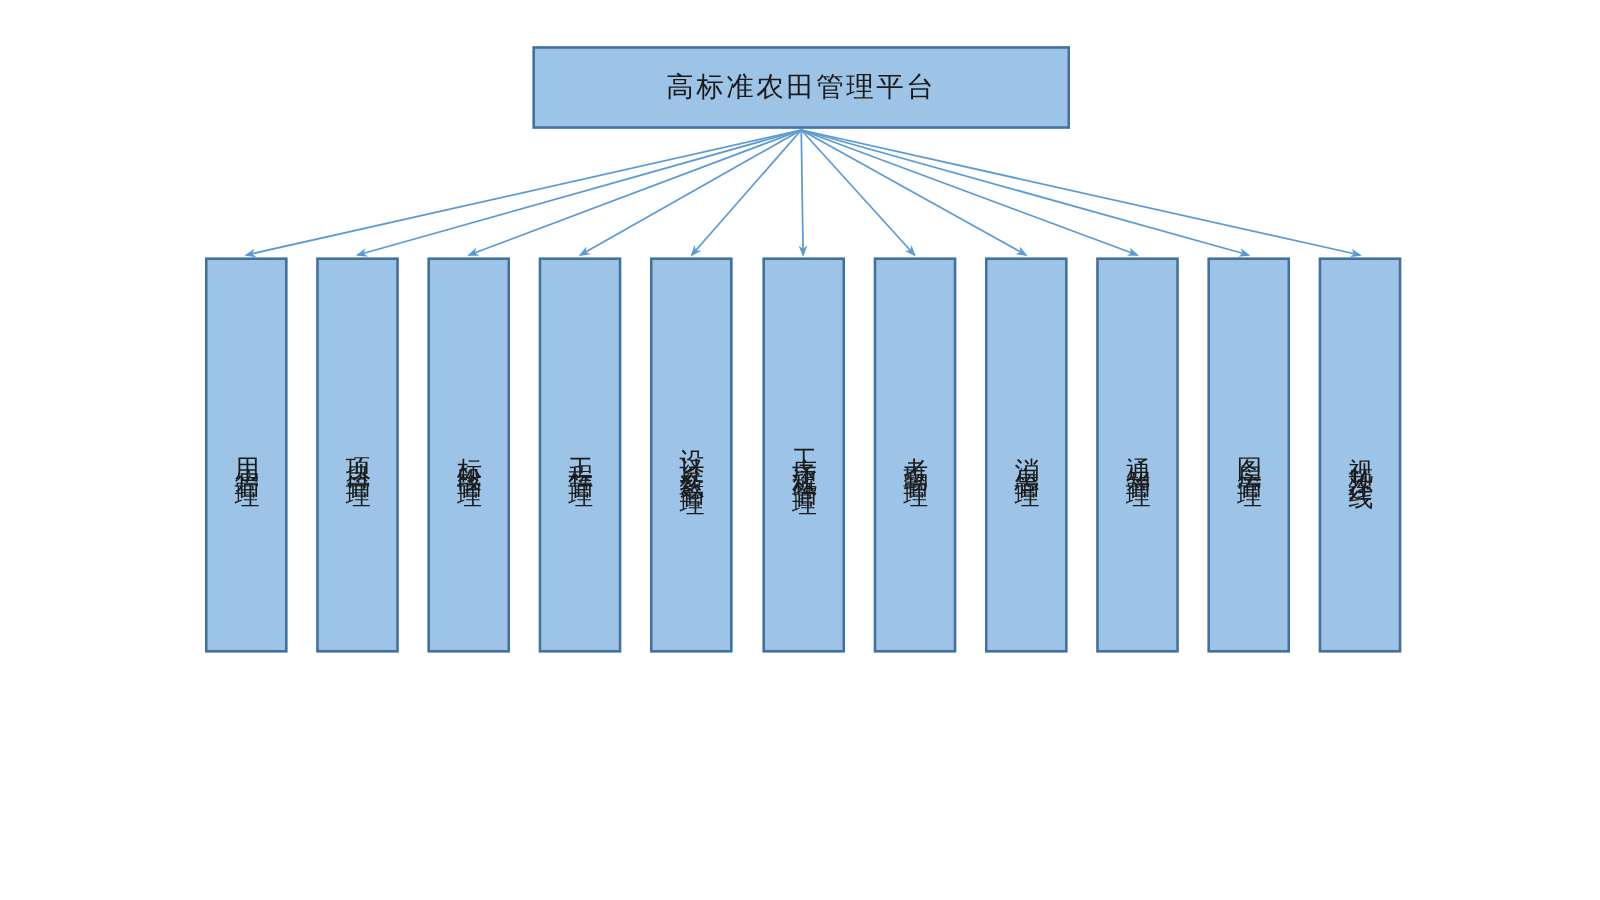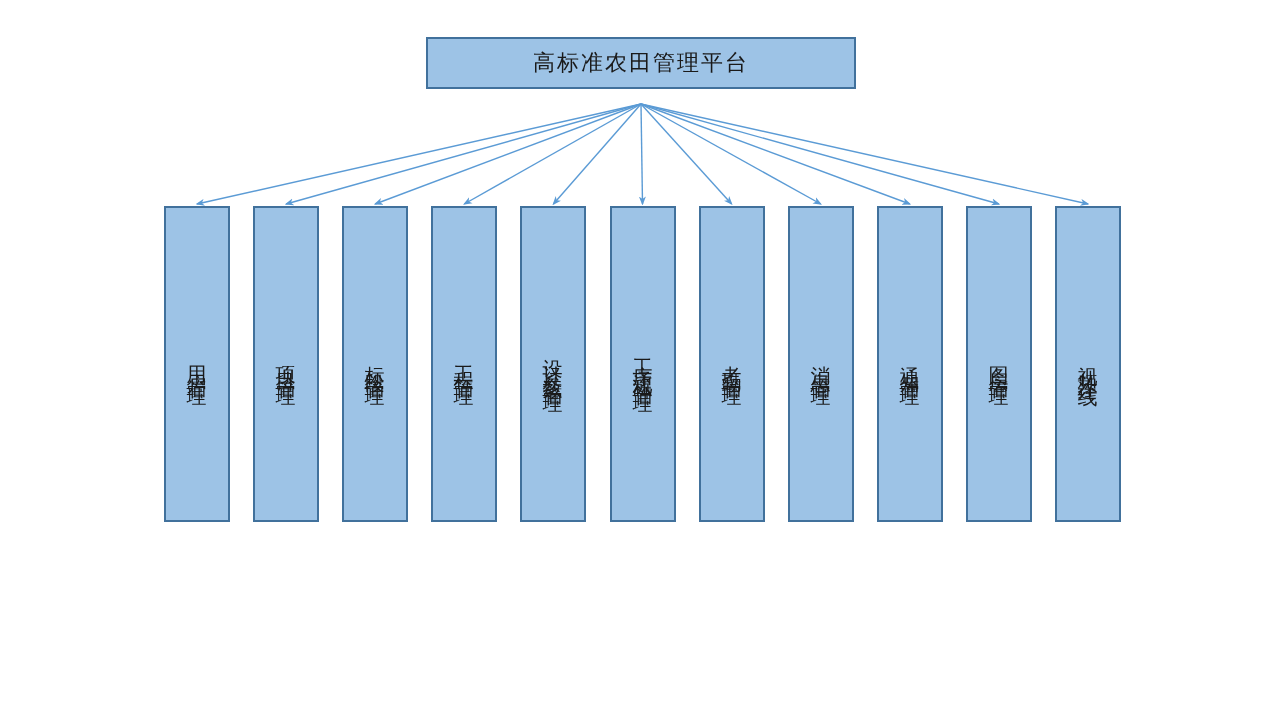--- a/index.html
+++ b/index.html
@@ -21,21 +21,21 @@
     top: 0;
     width: 1280px;
     height: 720px;
     pointer-events: none;
   }
   .root-box {
     position: absolute;
     left: 426px;
     top: 37px;
     width: 430px;
-    height: 52px;
+    height: 66px;
     background: var(--node-fill, #9DC3E6);
     border: 2px solid var(--node-border, #41719C);
     box-sizing: border-box;
     display: flex;
     align-items: center;
     justify-content: center;
   }
   .root-label {
     font-size: 22px;
     color: #1a1a1a;

